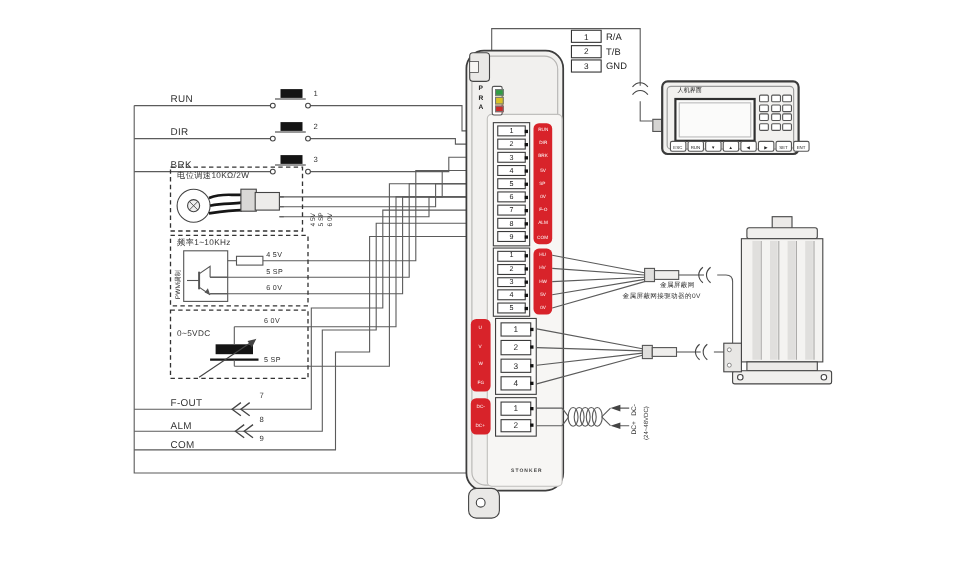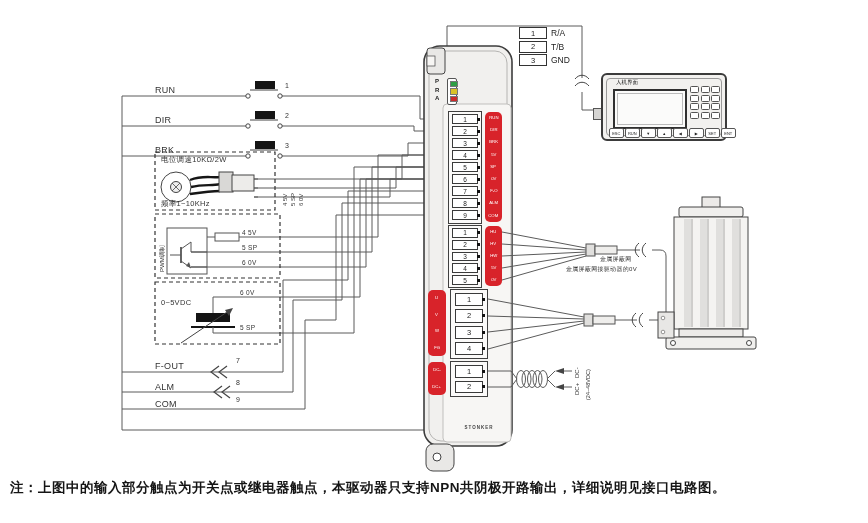--- a/index.html
+++ b/index.html
@@ -226,21 +226,21 @@
   <div class="lbl" style="left:155px;top:145px;">BRK</div>
   <div class="num" style="left:285px;top:82px;">1</div>
   <div class="num" style="left:285px;top:112px;">2</div>
   <div class="num" style="left:285px;top:142px;">3</div>
 
   <div class="lbl sm" style="left:161px;top:155px;">电位调速10KΩ/2W</div>
   <div class="rot" style="left:282px;top:206px;">4 5V</div>
   <div class="rot" style="left:290px;top:206px;">5 SP</div>
   <div class="rot" style="left:298px;top:206px;">6 0V</div>
 
-  <div class="lbl sm" style="left:161px;top:199px;">频率1~10KHz</div>
+  <div class="lbl sm" style="left:161px;top:216px;">频率1~10KHz</div>
   <div class="rot" style="left:158px;top:272px;">PWM调制</div>
   <div class="lbl tiny" style="left:242px;top:229px;">4 5V</div>
   <div class="lbl tiny" style="left:242px;top:244px;">5 SP</div>
   <div class="lbl tiny" style="left:242px;top:259px;">6 0V</div>
 
   <div class="lbl sm" style="left:161px;top:298px;">0~5VDC</div>
   <div class="lbl tiny" style="left:240px;top:289px;">6 0V</div>
   <div class="lbl tiny" style="left:240px;top:324px;">5 SP</div>
 
   <div class="lbl" style="left:155px;top:361px;">F-OUT</div>
@@ -371,15 +371,14 @@
     </div>
   </div>
 
   <div class="lbl micro" style="left:600px;top:255px;">金属屏蔽网</div>
   <div class="lbl micro" style="left:566px;top:265px;">金属屏蔽网接驱动器的0V</div>
 
   <div class="rot" style="left:574px;top:378px;font-size:6px;">DC-</div>
   <div class="rot" style="left:574px;top:395px;font-size:6px;">DC+</div>
   <div class="rot" style="left:585px;top:400px;font-size:5.5px;">(24~48VDC)</div>
 
-  <div class="note">注：上图中的输入部分触点为开关点或继电器触点，本驱动器只支持NPN共阴极开路输出，详细说明见接口电路图。</div>
 
 </div>
 
 </body></html>

